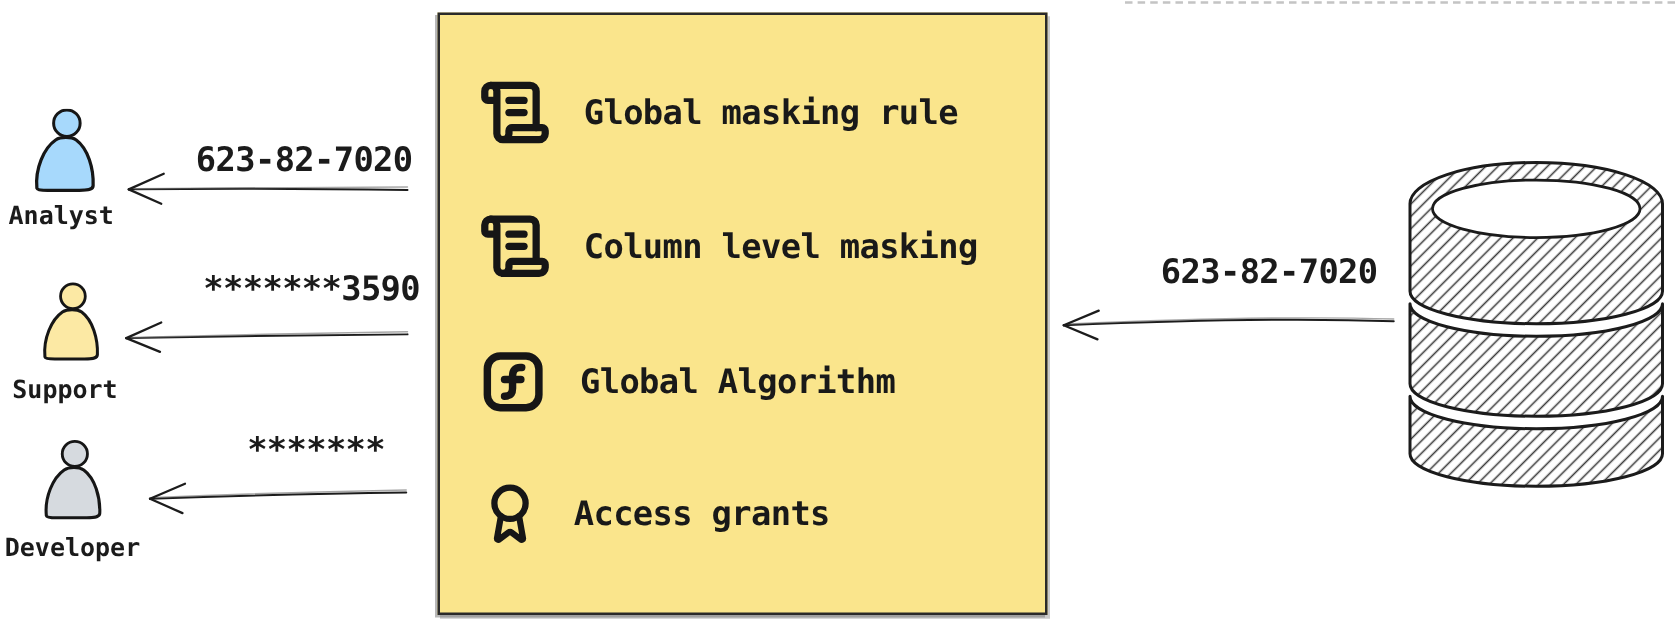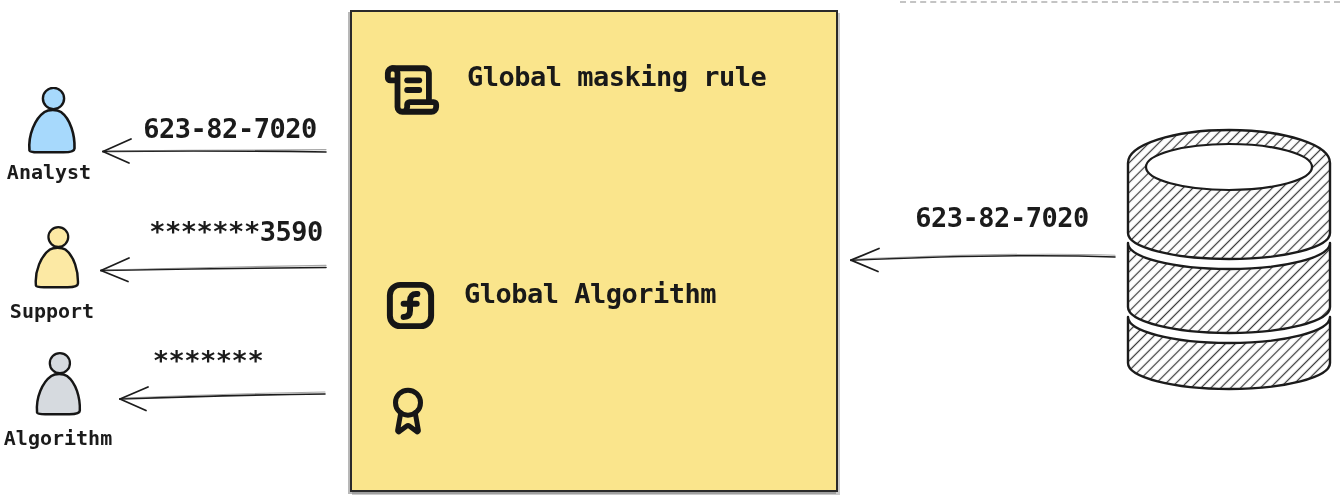--- a/index.html
+++ b/index.html
@@ -14,28 +14,28 @@
   .top-dash { left:900px; top:1px; width:440px; height:0;
               border-top:2px dashed #c4c4c4; }
 
   
   .policy-box {
     left:350px; top:10px; width:484px; height:478px;
     background:#FAE58C;
     border:2.5px solid #2a2a2a;
     box-shadow:-2px 2px 0 0 rgba(125,125,125,.55), 2px 3px 0 0 rgba(125,125,125,.4);
   }
-  .row { position:absolute; left:31px; display:flex; align-items:flex-start; gap:26px; }
+  .row { position:absolute; left:31px; display:flex; align-items:center; gap:26px; }
   .row .lbl { font-size:27px; font-weight:600; letter-spacing:-0.5px;
               white-space:nowrap; color:#191919; }
   .icon svg { display:block; }
 
   
   .biglabel { font-size:27px; font-weight:600; letter-spacing:-0.5px;
-              text-align:center; white-space:nowrap; width:200px; }
+              text-align:right; white-space:nowrap; width:200px; }
 
   
   .rolelabel { font-size:20px; font-weight:600; text-align:center;
                white-space:nowrap; width:110px; }
 
   .arrows { left:0; top:0; width:1340px; height:504px; pointer-events:none; }
 </style>
 </head>
 <body>
 
@@ -50,39 +50,51 @@
         <svg width="58" height="58" viewBox="0 0 24 24" fill="none" stroke="#161616" stroke-width="2.4" stroke-linecap="round" stroke-linejoin="round">
           <path d="M15 12h-5"></path>
             <path d="M15 8h-5"></path>
             <path d="M19 17V5a2 2 0 0 0-2-2H4"></path>
           <path d="M8 21h12a2 2 0 0 0 2-2v-1a1 1 0 0 0-1-1H11a1 1 0 0 0-1 1v1a2 2 0 1 1-4 0V5a2 2 0 1 0-4 0v2a1 1 0 0 0 1 1h3"></path>
         </svg>
       </span>
       <span class="lbl">Global masking rule</span>
     </div>
 
+    <div class="row" style="top:156px;">
+      <span class="icon">
+        <svg width="58" height="58" viewBox="0 0 24 24" fill="none" stroke="#161616" stroke-width="2.4" stroke-linecap="round" stroke-linejoin="round">
+          <path d="M15 12h-5"></path>
+            <path d="M15 8h-5"></path>
+            <path d="M19 17V5a2 2 0 0 0-2-2H4"></path>
+          <path d="M8 21h12a2 2 0 0 0 2-2v-1a1 1 0 0 0-1-1H11a1 1 0 0 0-1 1v1a2 2 0 1 1-4 0V5a2 2 0 1 0-4 0v2a1 1 0 0 0 1 1h3"></path>
+        </svg>
+      </span>
+      <span class="lbl">Column level masking</span>
+    </div>
 
     <div class="row" style="top:266px;">
       <span class="icon">
         <svg width="55" height="55" viewBox="0 0 24 24" fill="none" stroke="#161616" stroke-width="2.6" stroke-linecap="round" stroke-linejoin="round">
           <rect width="18" height="18" x="3" y="3" rx="4.5"></rect>
           <path d="M9 17c2 0 2.8-1 2.8-2.8V10c0-2 1-3.3 3.2-3"></path>
           <path d="M9 11.2h5.7"></path>
         </svg>
       </span>
       <span class="lbl">Global Algorithm</span>
     </div>
 
     <div class="row" style="top:366px;">
       <span class="icon">
         <svg width="50" height="66" viewBox="0 0 24 24" fill="none" stroke="#161616" stroke-width="2.4" stroke-linecap="round" stroke-linejoin="round">
           <circle cx="12" cy="8" r="6"></circle>
           <path d="m15.477 12.89 1.515 8.526a.5.5 0 0 1-.81.47l-3.58-2.687a1 1 0 0 0-1.197 0l-3.586 2.686a.5.5 0 0 1-.81-.469l1.514-8.526"></path>
         </svg>
       </span>
+      <span class="lbl">Access grants</span>
     </div>
   </div>
 
   <svg class="abs" style="left:21px; top:87px;" width="60" height="68" viewBox="0 0 60 68">
     <g stroke="#161616" stroke-width="2.6" stroke-linejoin="round" fill="#A7D9FC">
       <path d="M8.5,63.5 C7,48 14,31.5 23.5,25 C27.5,22.3 36,22.3 40,25 C49.5,32 54,48 53.5,61.5 C53.4,64.3 50.5,65.3 42.5,65.3 L17,65.3 C11.5,65.3 8.8,64.8 8.5,63.5 Z"></path>
       <circle cx="32.5" cy="11.5" r="10.6" stroke-width="2.4"></circle>
     </g>
   </svg>
   <div class="abs rolelabel" style="left:-6px; top:160px;">Analyst</div>
@@ -96,21 +108,21 @@
   </svg>
   <div class="abs rolelabel" style="left:-3px; top:299px;">Support</div>
   <div class="abs biglabel" style="left:136px; top:216px;">*******3590</div>
 
   <svg class="abs" style="left:29px; top:350px;" width="57" height="69" viewBox="0 0 60 68">
     <g stroke="#161616" stroke-width="2.6" stroke-linejoin="round" fill="#D6DADF">
       <path d="M8.5,63.5 C7,48 14,31.5 23.5,25 C27.5,22.3 36,22.3 40,25 C49.5,32 54,48 53.5,61.5 C53.4,64.3 50.5,65.3 42.5,65.3 L17,65.3 C11.5,65.3 8.8,64.8 8.5,63.5 Z"></path>
       <circle cx="32.5" cy="11.5" r="10.6" stroke-width="2.4"></circle>
     </g>
   </svg>
-  <div class="abs rolelabel" style="left:3px; top:426px;">Algorithm</div>
+  <div class="abs rolelabel" style="left:3px; top:426px;">Developer</div>
   <div class="abs biglabel" style="left:108px; top:345px;">*******</div>
 
   <svg class="abs" style="left:1118px; top:118px;" width="222" height="284" viewBox="1118 118 222 284">
     <defs>
       <pattern id="hach" patternUnits="userSpaceOnUse" width="7" height="7" patternTransform="rotate(45)">
         <line x1="3.5" y1="-1" x2="3.5" y2="8" stroke="#3a3a3a" stroke-width="1.25"></line>
       </pattern>
     </defs>
     <g stroke="#1b1b1b" stroke-width="2.4" stroke-linejoin="round">
 

